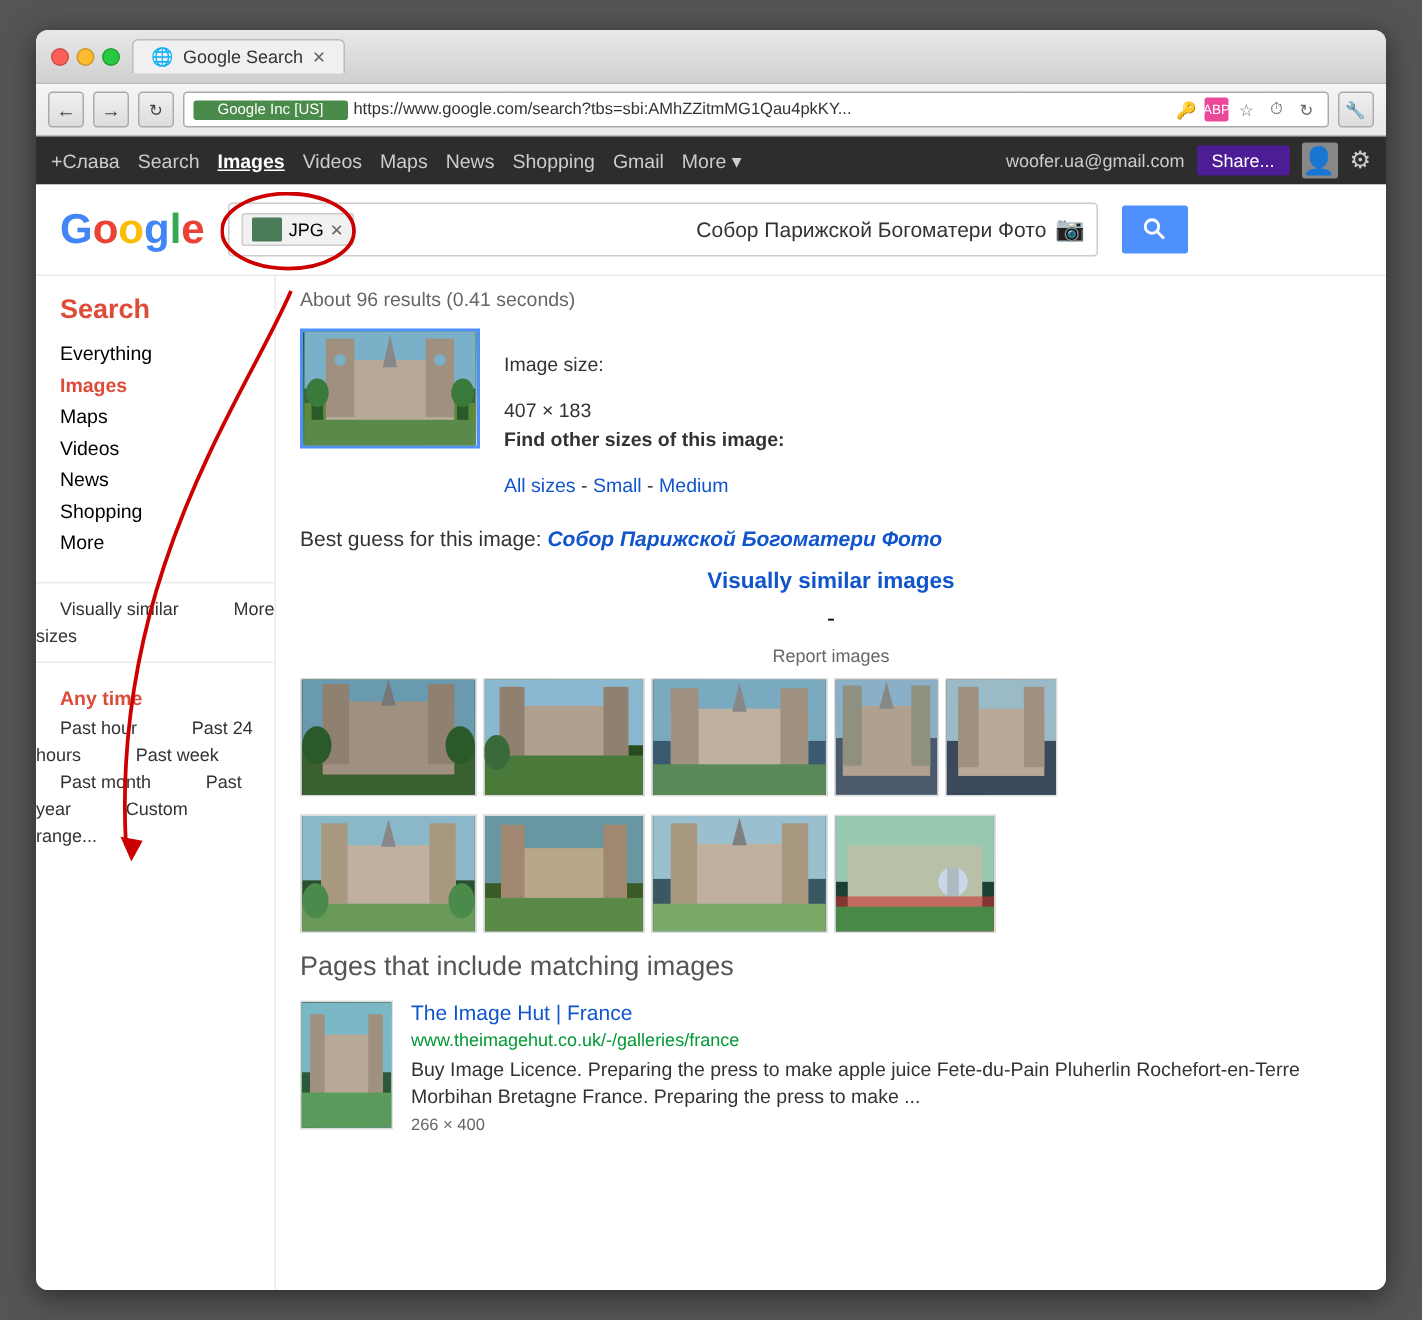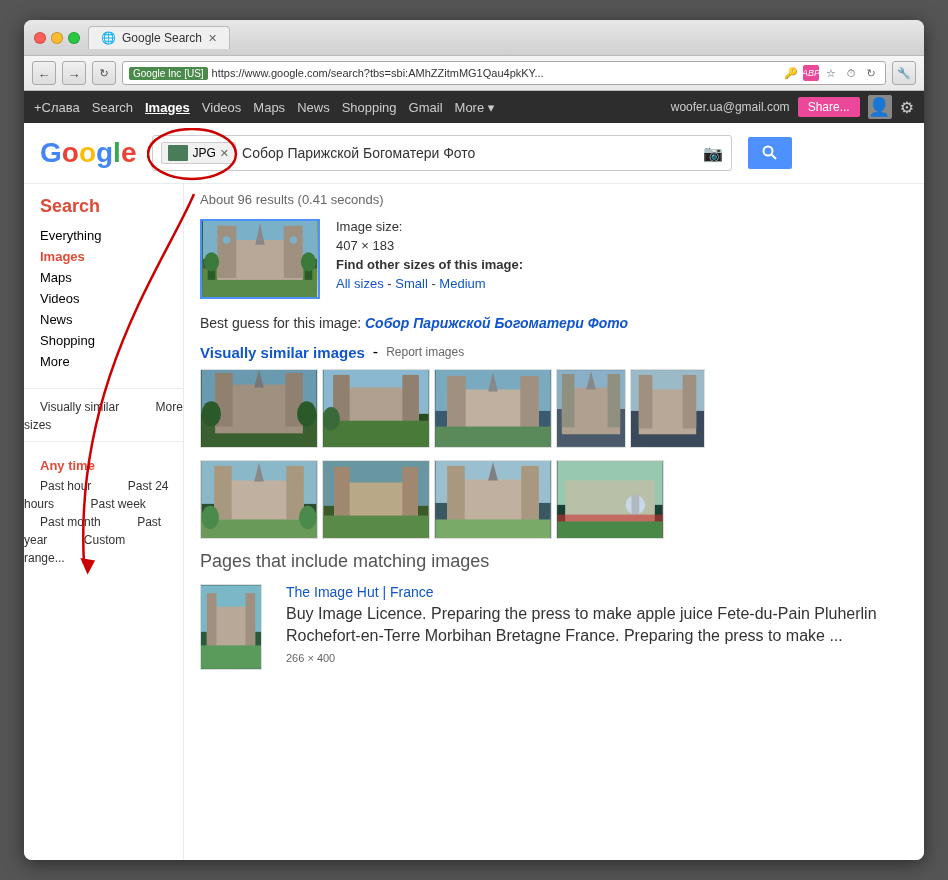--- a/index.html
+++ b/index.html
@@ -91,21 +91,21 @@
       align-items: center;
       background: white;
       padding: 0 6px;
       font-size: 12px;
       gap: 4px;
     }
     .ssl-badge {
       background: #4a8a4a;
       color: white;
       font-size: 10px;
-      padding: 1px 4px;
+      padding: 1px 16px;
       border-radius: 2px;
       white-space: nowrap;
       text-align: center;
     }
     .address-text {
       color: #333;
       font-size: 11px;
       flex: 1;
       overflow: hidden;
       white-space: nowrap;
@@ -150,21 +150,21 @@
     .toolbar-right {
       display: flex;
       align-items: center;
       gap: 8px;
     }
     .user-email {
       color: #ccc;
       font-size: 12px;
     }
     .share-btn {
-      background: #ec4899;
+      background: #4c1d95;
       color: white;
       border: none;
       padding: 3px 10px;
       border-radius: 2px;
       font-size: 12px;
       cursor: pointer;
     }
     .settings-icon {
       color: #ccc;
       font-size: 16px;
@@ -187,20 +187,21 @@
       display: flex;
       flex-direction: column;
     }
     
     .search-bar-container {
       padding: 12px 16px;
       display: flex;
       align-items: center;
       gap: 16px;
       border-bottom: 1px solid #ebebeb;
+      text-align: right;
     }
     .google-logo {
       font-size: 28px;
       font-weight: bold;
     }
     .google-logo .g { color: #4285f4; }
     .google-logo .o1 { color: #ea4335; }
     .google-logo .o2 { color: #fbbc05; }
     .google-logo .g2 { color: #4285f4; }
     .google-logo .l { color: #34a853; }
@@ -353,20 +354,21 @@
     .cathedral-svg {
       width: 100%;
       height: 100%;
     }
     .image-details {
       font-size: 13px;
       color: #333;
     }
     .image-details p {
       margin-bottom: 4px;
+      margin-top: 16px;
     }
     .image-link {
       color: #1155cc;
       text-decoration: none;
       font-size: 13px;
     }
     .best-guess {
       font-size: 14px;
       color: #333;
       margin-bottom: 12px;
@@ -375,20 +377,21 @@
       color: #1155cc;
       font-style: italic;
       font-weight: bold;
       text-decoration: none;
     }
     .visually-similar-header {
       display: flex;
       align-items: center;
       gap: 8px;
       margin-bottom: 8px;
+      flex-direction: column;
     }
     .visually-similar-link {
       font-size: 15px;
       color: #1155cc;
       font-weight: bold;
       text-decoration: none;
     }
     .report-link {
       font-size: 12px;
       color: #666;
@@ -417,21 +420,21 @@
       margin-top: 8px;
     }
     .pages-title {
       font-size: 18px;
       color: #555;
       font-weight: normal;
       margin-bottom: 12px;
     }
     .result-item {
       display: flex;
-      gap: 24px;
+      gap: 12px;
     }
     .result-thumb {
       width: 62px;
       height: 86px;
       background: linear-gradient(135deg, #2a5a3a, #4a8a5a, #7aba8a, #9ad);
       flex-shrink: 0;
       border: 1px solid #ddd;
     }
     .result-details {
       flex: 1;
@@ -442,21 +445,21 @@
       text-decoration: none;
       display: block;
       margin-bottom: 3px;
     }
     .result-url {
       font-size: 12px;
       color: #093;
       margin-bottom: 4px;
     }
     .result-desc {
-      font-size: 16px;
+      font-size: 13px;
       color: #333;
       line-height: 1.4;
     }
     .result-size {
       font-size: 11px;
       color: #666;
       margin-top: 4px;
     }
   </style>
 </head>
@@ -480,21 +483,21 @@
 
   <div class="nav-bar">
     <div class="nav-btn">←</div>
     <div class="nav-btn">→</div>
     <div class="nav-btn" style="font-size:11px;">↻</div>
     <div class="address-bar">
       <span class="ssl-badge">Google Inc [US]</span>
       <span class="address-text">https://www.google.com/search?tbs=sbi:AMhZZitmMG1Qau4pkKY...</span>
       <div class="address-icons">
         <span class="addr-icon">🔑</span>
-        <span class="addr-icon" style="background:#ec4899;color:white;border-radius:2px;font-size:9px;padding:1px;font-style:italic;">ABP</span>
+        <span class="addr-icon" style="background:#ec4899;color:white;border-radius:2px;font-size:9px;padding:1px;">ABP</span>
         <span class="addr-icon">☆</span>
         <span class="addr-icon">⏱</span>
         <span class="addr-icon">↻</span>
       </div>
     </div>
     <div class="nav-btn" style="font-size:11px;">🔧</div>
   </div>
 
   <div class="google-toolbar">
     <div class="toolbar-left">
@@ -742,20 +745,21 @@
                 <rect width="62" height="86" fill="#2a5a3a"></rect>
                 <rect x="0" y="0" width="62" height="48" fill="#7ab8c8"></rect>
                 <rect x="6" y="22" width="50" height="50" fill="#b8a898"></rect>
                 <rect x="6" y="8" width="10" height="58" fill="#a09080"></rect>
                 <rect x="46" y="8" width="10" height="58" fill="#a09080"></rect>
                 <rect x="0" y="62" width="62" height="24" fill="#5a9a5a"></rect>
               </svg>
             </div>
             <div class="result-details">
               <a class="result-title" href="#">The Image Hut | France</a>
+              <div class="result-url">www.theimagehut.co.uk/-/galleries/france</div>
               <div class="result-desc">Buy Image Licence. Preparing the press to make apple juice Fete-du-Pain Pluherlin Rochefort-en-Terre Morbihan Bretagne France. Preparing the press to make ...</div>
               <div class="result-size">266 × 400</div>
             </div>
           </div>
         </div>
       </div>
 
       <svg style="position:absolute;top:0;left:0;width:100%;height:600px;pointer-events:none;">
 
         <path d="M 170 10 C 140 80, 50 200, 60 380" fill="none" stroke="#cc0000" stroke-width="2.5" stroke-dasharray="0"></path>

